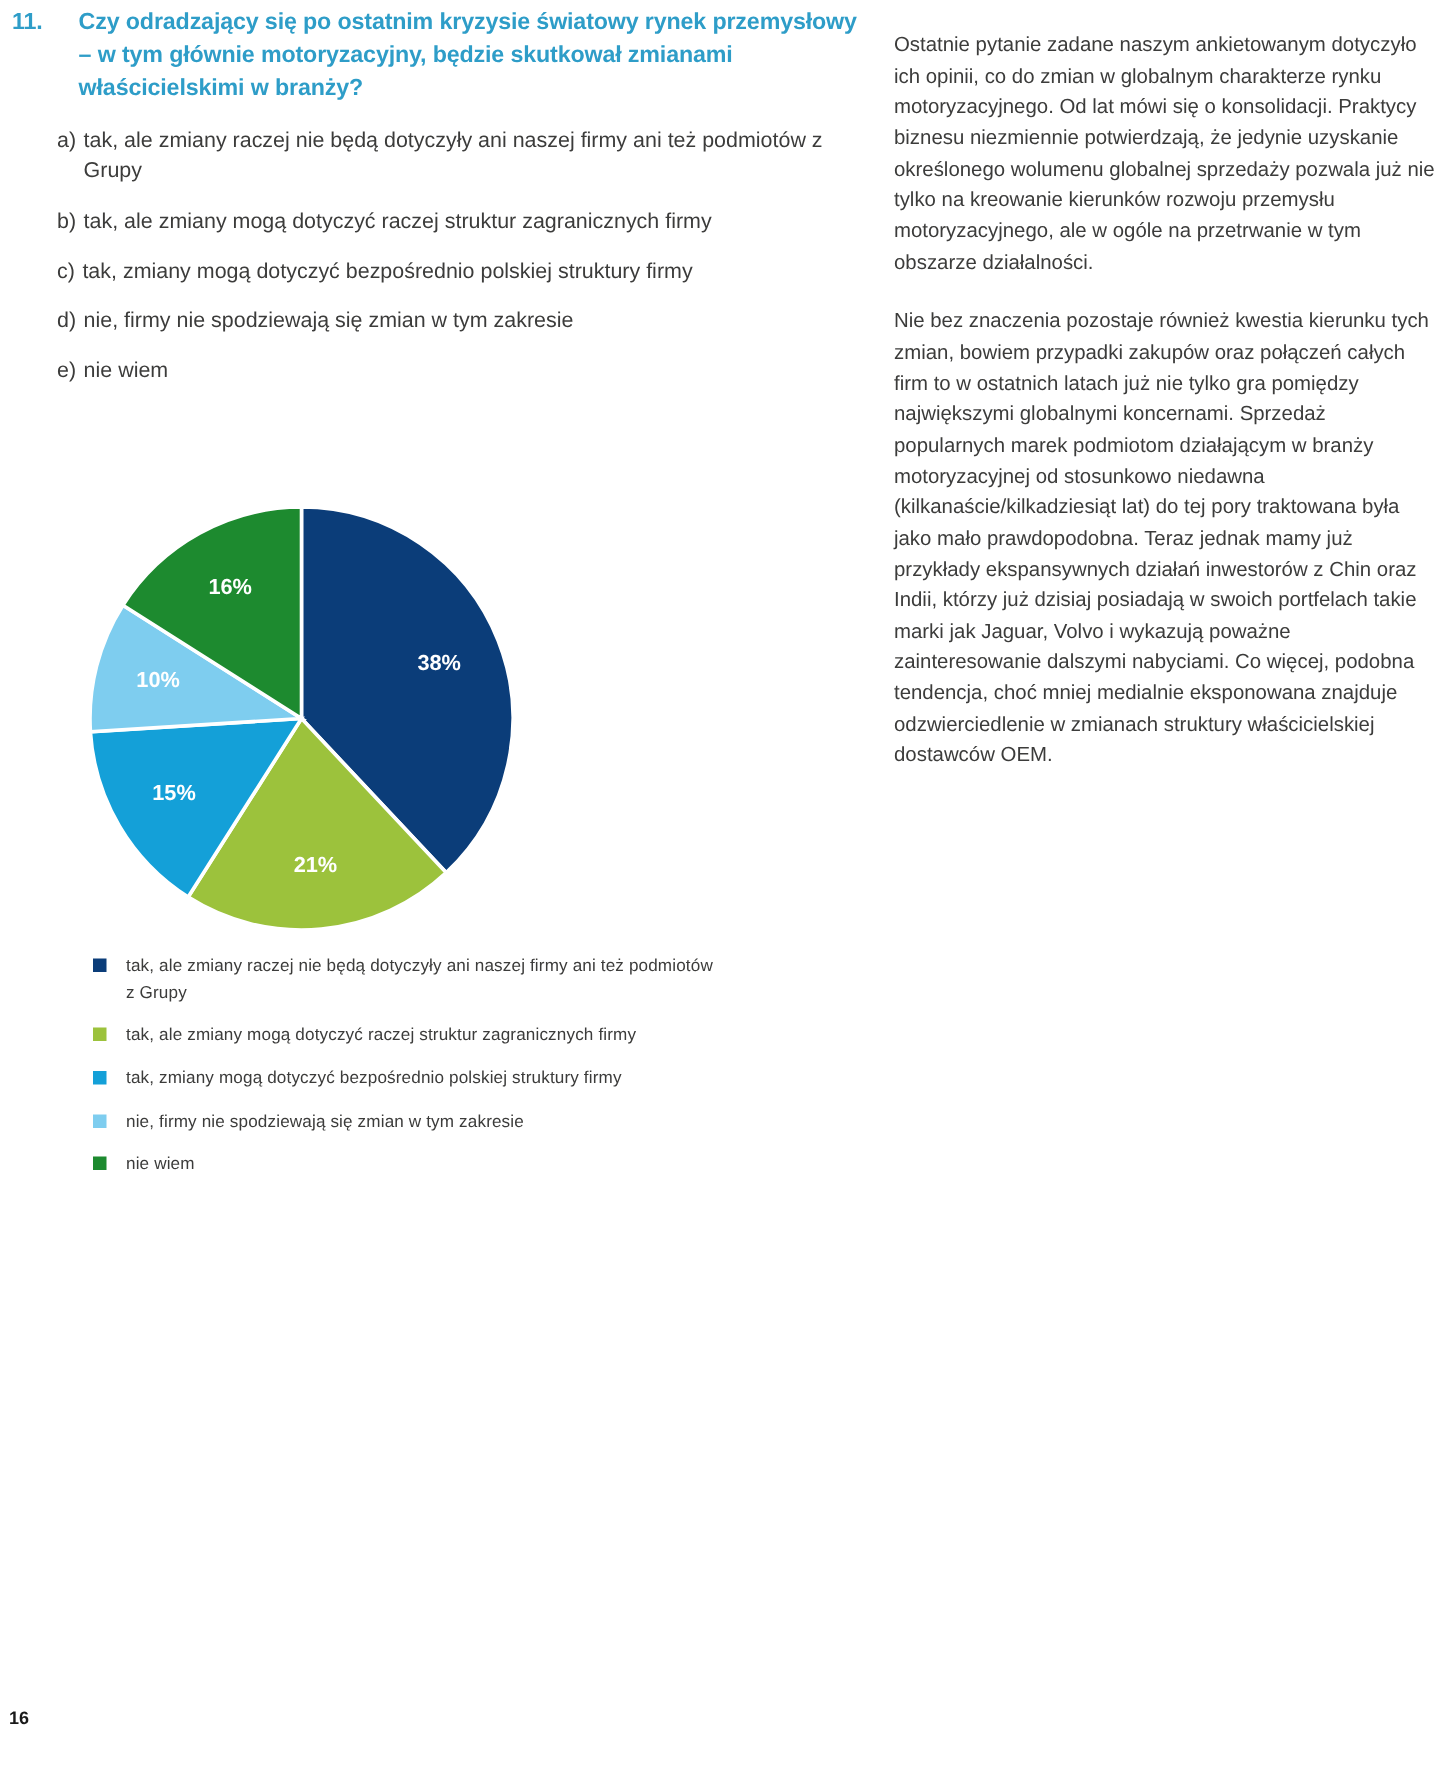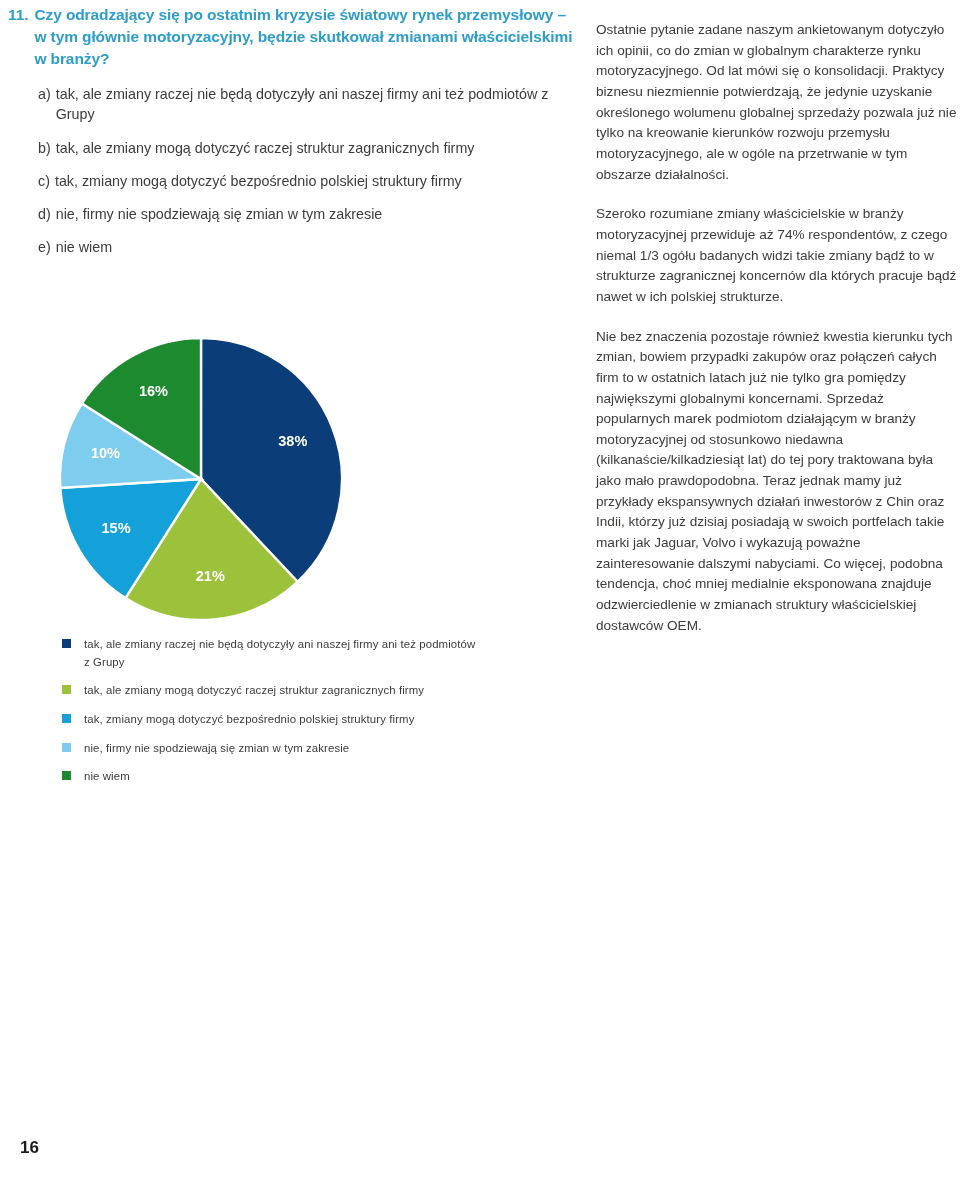--- a/index.html
+++ b/index.html
@@ -35,21 +35,21 @@
     display: flex;
     align-items: flex-start;
     color: #2e9dc8;
     font-weight: bold;
     font-size: 15.5px;
     line-height: 1.42;
     letter-spacing: -0.1px;
   }
   .q-number {
     flex: 0 0 auto;
-    margin-right: 6px;
+    margin-right: 24px;
   }
   .q-text {
     flex: 1 1 auto;
   }
 
   .options {
     margin-top: 14px;
     padding-left: 30px;
   }
   .option {
@@ -128,23 +128,23 @@
   .para {
     color: #3c3c3b;
     font-size: 13.6px;
     line-height: 1.52;
     margin: 0 0 19px 0;
   }
 
   
   .page-number {
     position: absolute;
-    left: 20px;
+    left: 6px;
     top: 1138px;
-    font-size: 17px;
+    font-size: 12px;
     font-weight: bold;
     color: #1a1a1a;
   }
 </style>
 </head>
 <body>
 
 <div class="page">
 
   <div class="left-col">
@@ -215,19 +215,18 @@
       <span class="legend-label">nie, firmy nie spodziewają się zmian w tym zakresie</span>
     </div>
     <div class="legend-row">
       <span class="legend-swatch" style="background: rgb(29, 138, 47);"></span>
       <span class="legend-label">nie wiem</span>
     </div>
   </div>
 
   <div class="right-col">
     <p class="para">Ostatnie pytanie zadane naszym ankietowanym dotyczyło ich opinii, co do zmian w globalnym charakterze rynku motoryzacyjnego. Od lat mówi się o konsolidacji. Praktycy biznesu niezmiennie potwierdzają, że jedynie uzyskanie określonego wolumenu globalnej sprzedaży pozwala już nie tylko na kreowanie kierunków rozwoju przemysłu motoryzacyjnego, ale w ogóle na przetrwanie w tym obszarze działalności.</p>
-    <p class="para">Szeroko rozumiane zmiany właścicielskie w branży motoryzacyjnej przewiduje aż 74% respondentów, z czego niemal 1/3 ogółu badanych widzi takie zmiany bądź to w strukturze zagranicznej koncernów dla których pracuje bądź nawet w ich polskiej strukturze.</p>
     <p class="para">Nie bez znaczenia pozostaje również kwestia kierunku tych zmian, bowiem przypadki zakupów oraz połączeń całych firm to w ostatnich latach już nie tylko gra pomiędzy największymi globalnymi koncernami. Sprzedaż popularnych marek podmiotom działającym w branży motoryzacyjnej od stosunkowo niedawna (kilkanaście/kilkadziesiąt lat) do tej pory traktowana była jako mało prawdopodobna. Teraz jednak mamy już przykłady ekspansywnych działań inwestorów z Chin oraz Indii, którzy już dzisiaj posiadają w swoich portfelach takie marki jak Jaguar, Volvo i wykazują poważne zainteresowanie dalszymi nabyciami. Co więcej, podobna tendencja, choć mniej medialnie eksponowana znajduje odzwierciedlenie w zmianach struktury właścicielskiej dostawców OEM.</p>
   </div>
 
   <div class="page-number">16</div>
 
 </div>
 
 </body></html>

